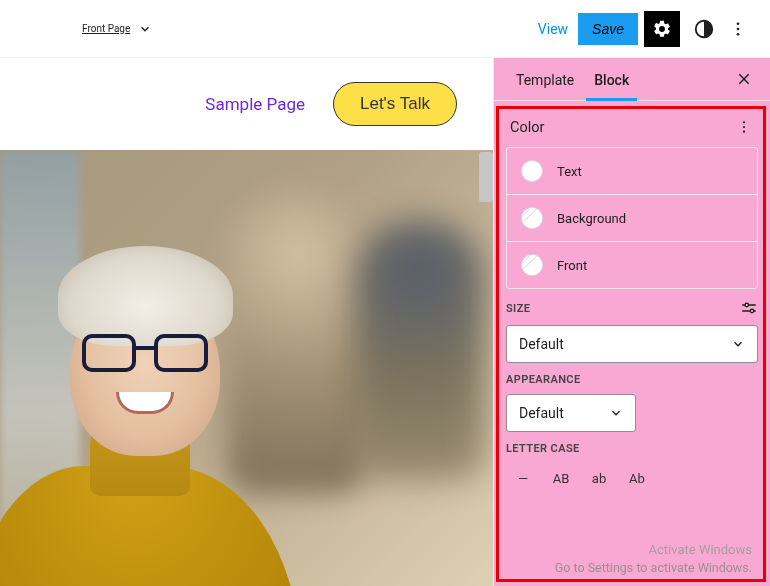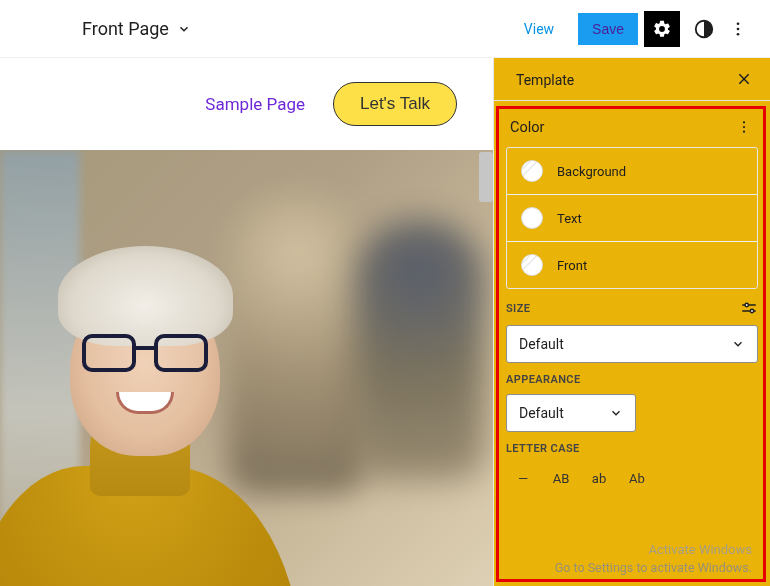--- a/index.html
+++ b/index.html
@@ -3,24 +3,24 @@
 <meta charset="utf-8">
 <style>
   * { box-sizing: border-box; margin: 0; padding: 0; }
   body {
     font-family: -apple-system, BlinkMacSystemFont, "Segoe UI", Roboto, sans-serif;
     width: 770px; height: 586px; overflow: hidden; background: #fff;
     font-size: 13px; color: #1e1e1e; position: relative;
   }
   
   .topbar { height: 58px; display: flex; align-items: center; padding: 0 18px 0 82px; border-bottom: 1px solid #f0f0f0; }
-  .page-sel { display: flex; align-items: center; gap: 8px; font-size: 18px; color: #1e1e1e; cursor: pointer; }
+  .page-sel { display: flex; align-items: center; gap: 8px; font-size: 10px; color: #1e1e1e; cursor: pointer; text-decoration: underline; }
   .spacer { flex: 1; }
-  .topbar .view-link { color: #0693e3; font-size: 14px; margin-right: 24px; cursor:pointer;}
-  .save-btn { background: #1a9cf0; color: #4c1d95; border: none; padding: 8px 14px; font-size: 14px; cursor: pointer; }
+  .topbar .view-link { color: #0693e3; font-size: 14px; margin-right: 10px; cursor:pointer;}
+  .save-btn { background: #1a9cf0; color: #000000; border: none; padding: 8px 14px; font-size: 14px; cursor: pointer; font-style: italic; }
   .gear-btn { width: 36px; height: 36px; background: #000; color: #fff; display:flex; align-items:center; justify-content:center; margin-left: 6px; cursor:pointer;}
   .contrast-btn { width: 36px; height: 36px; display:flex; align-items:center; justify-content:center; margin-left: 6px; cursor:pointer;}
   .more-btn { width: 28px; height: 36px; display:flex; align-items:center; justify-content:center; margin-left: 2px; cursor:pointer;}
 
   
   .mainrow { display: flex; height: calc(100% - 58px); position: relative; }
   .canvas-wrap { flex: 1; position: relative; overflow: hidden; border-right: 1px solid #e8e8e8; }
 
   
   .canvas-header { height: 92px; display:flex; align-items:center; justify-content:flex-end; gap: 28px; padding-right: 36px; }
@@ -59,21 +59,21 @@
   .lens { position:absolute; width:54px; height:38px; border:4px solid #1a1d3a; border-radius:10px; background:rgba(255,255,255,0.05);}
   .lensL{ left:0;} .lensR{ right:0;}
   .bridge{ position:absolute; left:54px; top:12px; width:18px; height:4px; background:#1a1d3a;}
   .smile { position:absolute; bottom:252px; left:146px; width:58px; height:22px;
     border:3px solid #b36a5a; border-top:none; border-radius:0 0 30px 30px; background:#fff;}
 
   
   .scroll-thumb { position:absolute; right:0; top:94px; width:14px; height:50px; background:#c6c6c6; border-radius:3px;}
 
   
-  .sidebar { width:276px; background:#eab308; display:flex; flex-direction:column; position: relative;}
+  .sidebar { width:276px; background:#f9a8d4; display:flex; flex-direction:column; position: relative;}
   .tabs { display:flex; align-items:center; padding: 0 12px; border-bottom:1px solid #e2e2e2;}
   .tab { padding:14px 10px 12px; font-size:14px; color:#1e1e1e; cursor:pointer; position:relative;}
   .tab.active { font-weight:500;}
   .tab.active::after { content:""; position:absolute; left:2px; right:2px; bottom:-1px; height:3px; background:#1a9cf0;}
   .close-x { margin-left:auto; padding:12px 6px; cursor:pointer;}
 
   .highlight-box { position:absolute; top:48px; left:2px; right:4px; bottom:4px; border:3px solid #e60000; pointer-events:none;}
 
   .panel { padding: 0 12px 10px; }
   .section-head { display:flex; align-items:center; padding:16px 4px 10px; border-top:1px solid #eee;justify-content:space-between;}
@@ -174,20 +174,21 @@
         </div>
         <div class="smile"></div>
       </div>
     </div>
     <div class="scroll-thumb"></div>
   </div>
 
   <div class="sidebar">
     <div class="tabs">
       <div class="tab">Template</div>
+      <div class="tab active">Block</div>
       <div class="close-x">
         <span>
           <svg width="16" height="16" viewBox="0 0 24 24" stroke="#1e1e1e" stroke-width="2.2" fill="none">
               <line x1="5" y1="5" x2="19" y2="19"></line>
               <line x1="19" y1="5" x2="5" y2="19"></line>
             </svg>
         </span>
       </div>
     </div>
 
@@ -202,26 +203,26 @@
             <svg width="16" height="16" viewBox="0 0 24 24" fill="#1e1e1e">
                 <circle cx="12" cy="5" r="1.6"></circle>
                 <circle cx="12" cy="12" r="1.6"></circle>
                 <circle cx="12" cy="19" r="1.6"></circle>
               </svg>
           </span>
         </div>
       </div>
       <div class="color-list">
         <div class="color-row">
+          <div class="swatch"></div>
+          <span>Text</span>
+        </div>
+        <div class="color-row">
           <div class="swatch hatched"></div>
           <span>Background</span>
-        </div>
-        <div class="color-row">
-          <div class="swatch"></div>
-          <span>Text</span>
         </div>
         <div class="color-row">
           <div class="swatch hatched"></div>
           <span>Front</span>
         </div>
       </div>
 
 
       <div class="sublabel">
         <span>Size</span>

